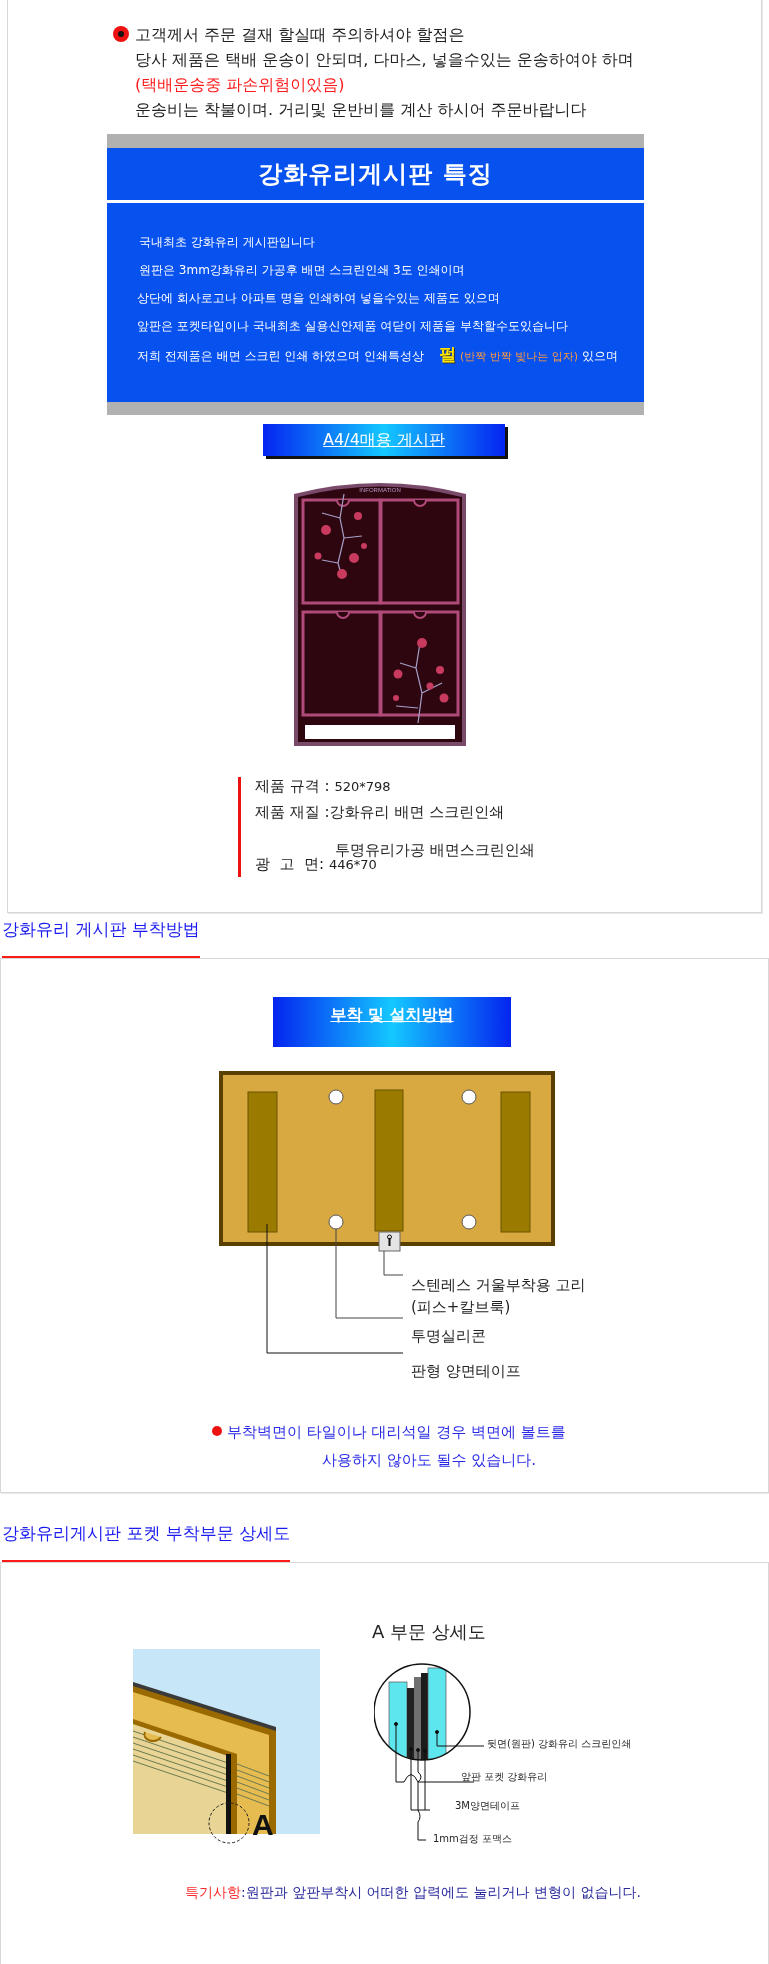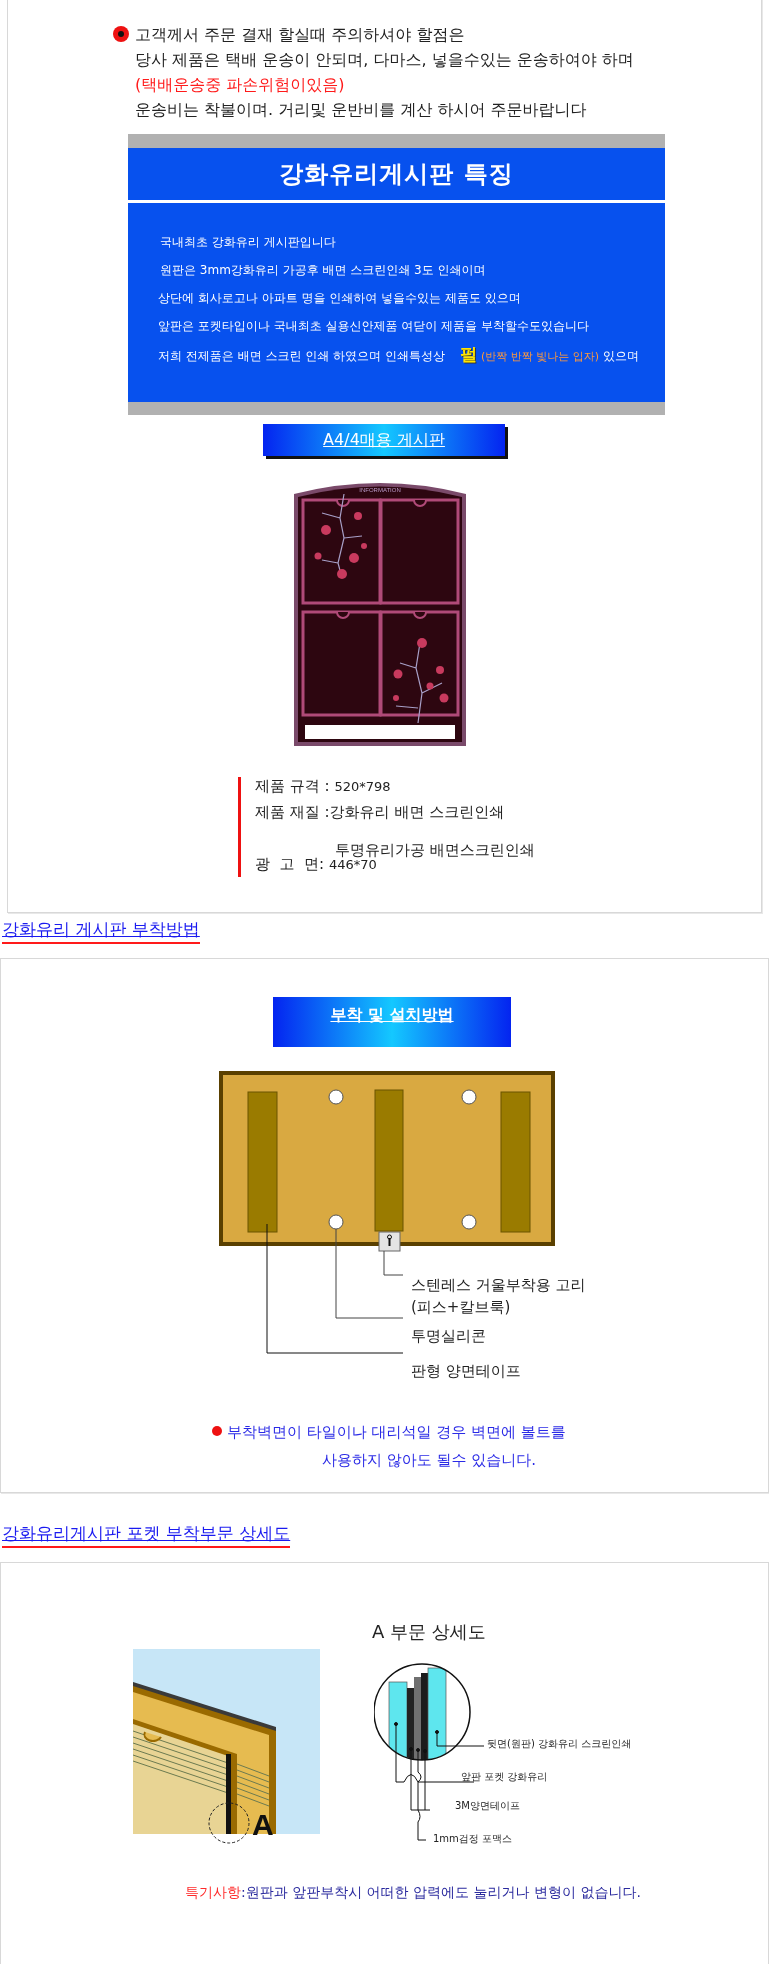--- a/index.html
+++ b/index.html
@@ -8,42 +8,42 @@
   .abs { position:absolute; }
   .box { position:absolute; border:1px solid #d8d8d8; box-shadow: 1px 1px 0 #e8e8e8; background:#fff; }
 
   
   .notice { left:113px; top:22px; width:560px; font-size:16px; line-height:25px; color:#222; }
   .notice .line { display:block; padding-left:22px; white-space:nowrap; }
   .notice .red { color:#ff1a1a; }
   .bullet-dot { position:absolute; left:0; top:4px; width:16px; height:16px; border-radius:50%; background:#ee1111; }
   .bullet-dot::after { content:""; position:absolute; left:5px; top:5px; width:6px; height:6px; border-radius:50%; background:#111; }
 
-  .feature-panel { left:128px; top:134px; width:537px; height:281px; background:#b1b1b1; }
+  .feature-panel { left:107px; top:134px; width:537px; height:281px; background:#b1b1b1; }
   .feature-panel .blue { position:absolute; left:0; top:14px; width:537px; height:254px; background:#0751ee; }
   .feature-title { position:absolute; left:0; top:0; width:537px; height:52px; line-height:52px; text-align:center;
                    color:#fff; font-weight:bold; font-size:24px; letter-spacing:1px; }
   .feature-divider { position:absolute; left:0; top:52px; width:537px; height:3px; background:#ffffff; }
   .feature-list { position:absolute; left:30px; top:80px; width:500px; color:#fff; font-size:12px; }
   .feature-list .fl { display:block; height:28px; line-height:28px; white-space:nowrap; }
   .feature-list .fl.l2 { padding-left:2px; }
   .pearl { color:#ffe400; font-weight:bold; font-size:17px; text-shadow:1px 1px 0 #333; }
   .pearl-note { color:#ff9a3c; font-size:11px; }
 
   .grad-btn { position:absolute; color:#fff; text-align:center; background:linear-gradient(90deg,#0424f0 0%,#14c8ff 50%,#0424f0 100%);
               box-shadow:3px 3px 0 #111;text-decoration:underline; }
   .a4-label { left:263px; top:424px; width:242px; height:32px; line-height:32px; font-size:16px; }
 
   .board { left:292px; top:478px; width:176px; height:270px; }
   .specs { left:238px; top:777px; width:340px; }
   .specs .redbar { position:absolute; left:0; top:0; width:3px; height:100px; background:#ee1111; }
   .spec-row { position:absolute; left:17px; font-size:15px; color:#222; white-space:nowrap; }
   .spec-row .v-small { font-size:13px; }
 
-  .heading-link { position:absolute; color:#1a1af0; font-size:17px; border-bottom:2px solid #ff1a1a; padding-bottom:1px; white-space:nowrap;text-decoration:underline; }
+  .heading-link { position:absolute; color:#1a1af0; font-size:17px; border-bottom:2px solid #ff1a1a; padding-bottom:15px; white-space:nowrap; }
 
   
   .install-label { left:273px; top:997px; width:238px; height:50px; line-height:35px; font-size:16px; font-weight:bold; box-shadow:none; }
   .mount-note { left:212px; top:1418px; width:420px; font-size:15px; color:#2a2ae6; line-height:28px; }
   .mount-note .dot { display:inline-block; width:10px; height:10px; border-radius:50%; background:#ee1111; margin-right:5px; vertical-align:1px; }
   .callout { position:absolute; font-size:15px; color:#222; white-space:nowrap; }
 
   
   .a-detail-title { left:372px; top:1620px; font-size:18px; color:#222; white-space:nowrap; }
   .layer-label { position:absolute; font-size:10px; color:#222; white-space:nowrap; }

